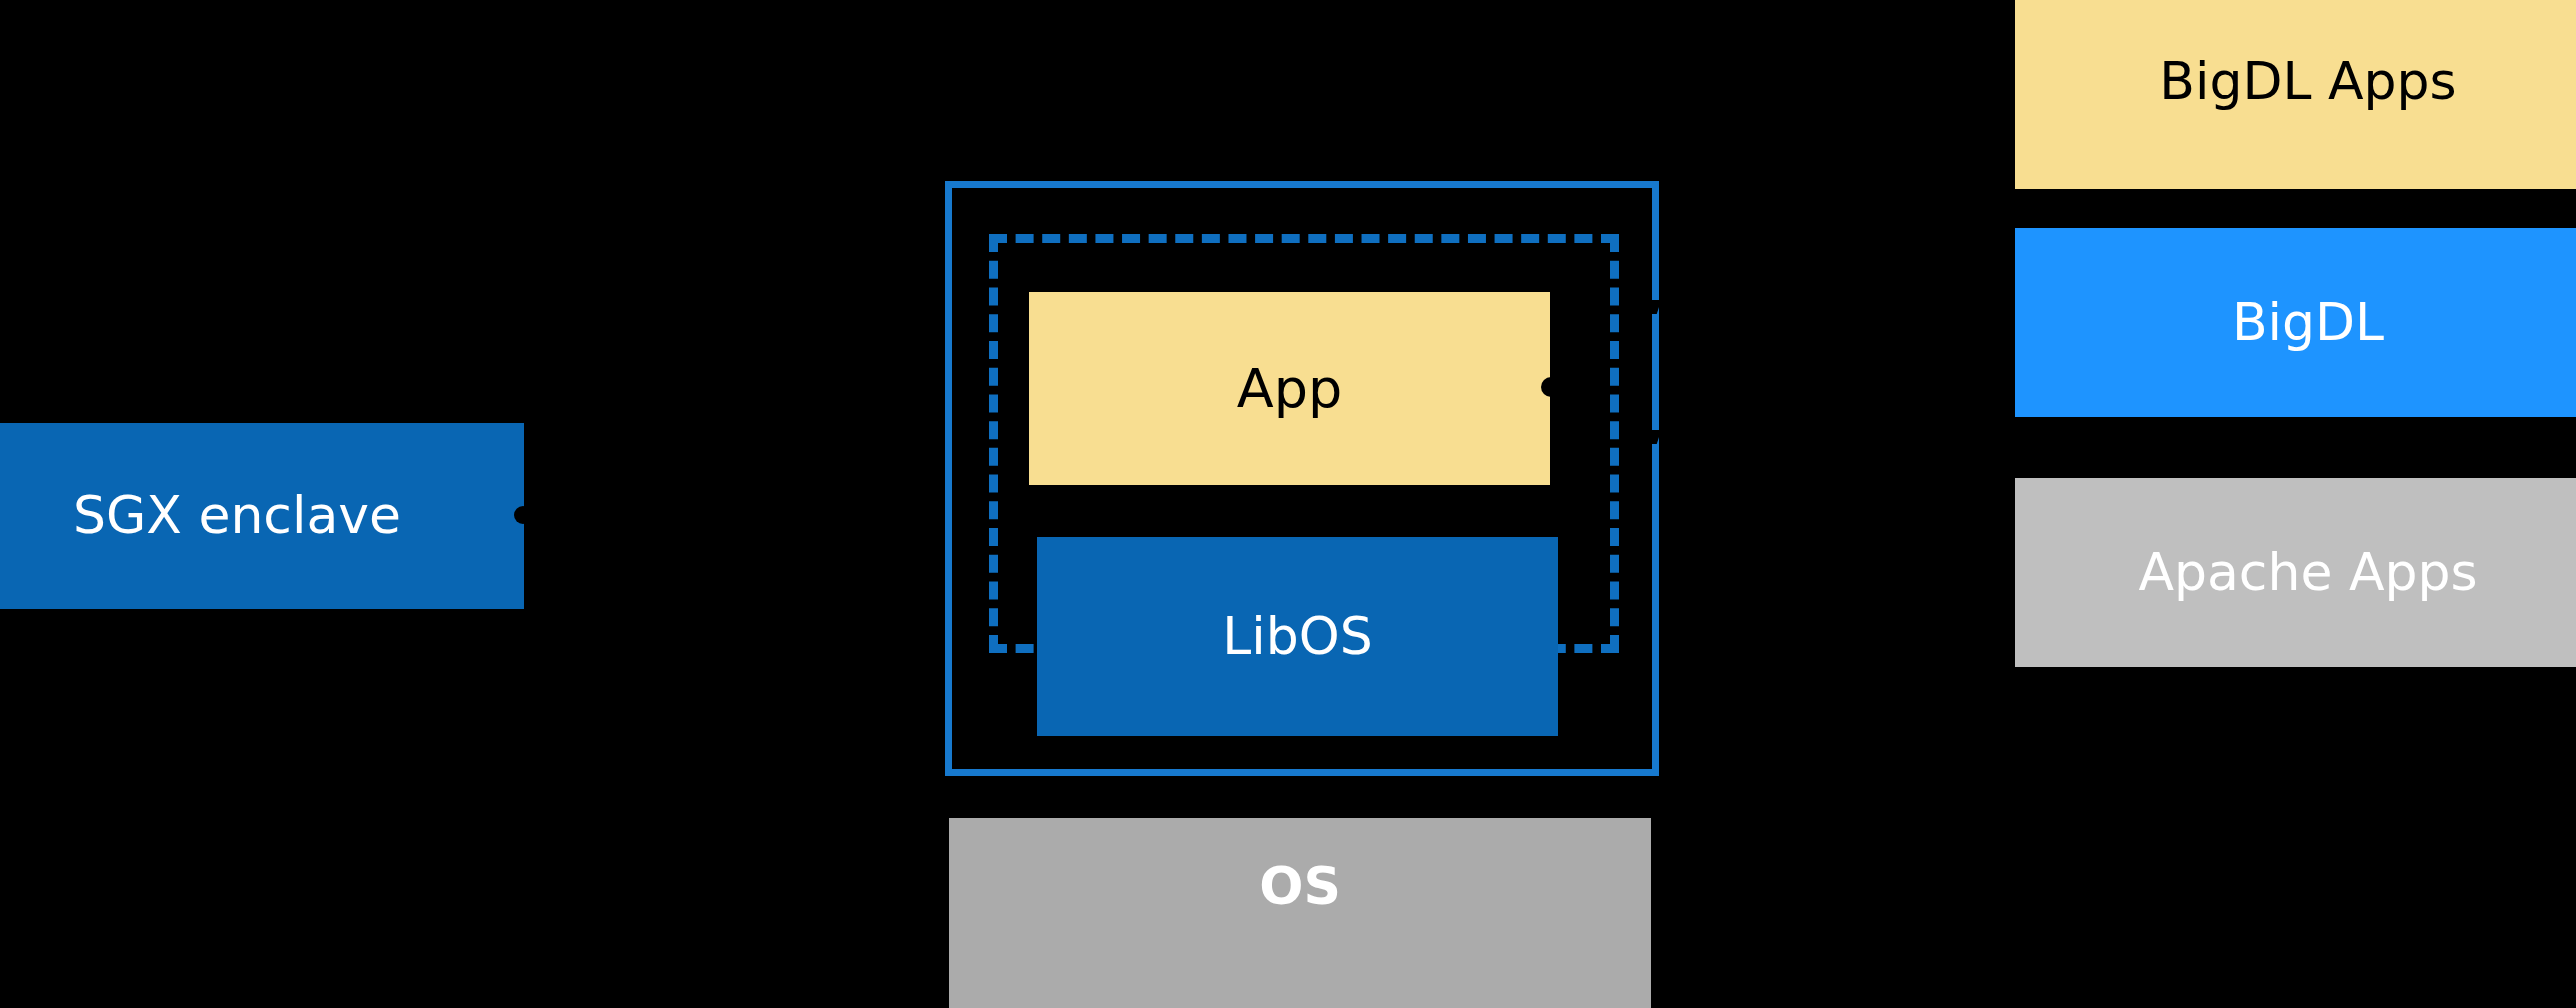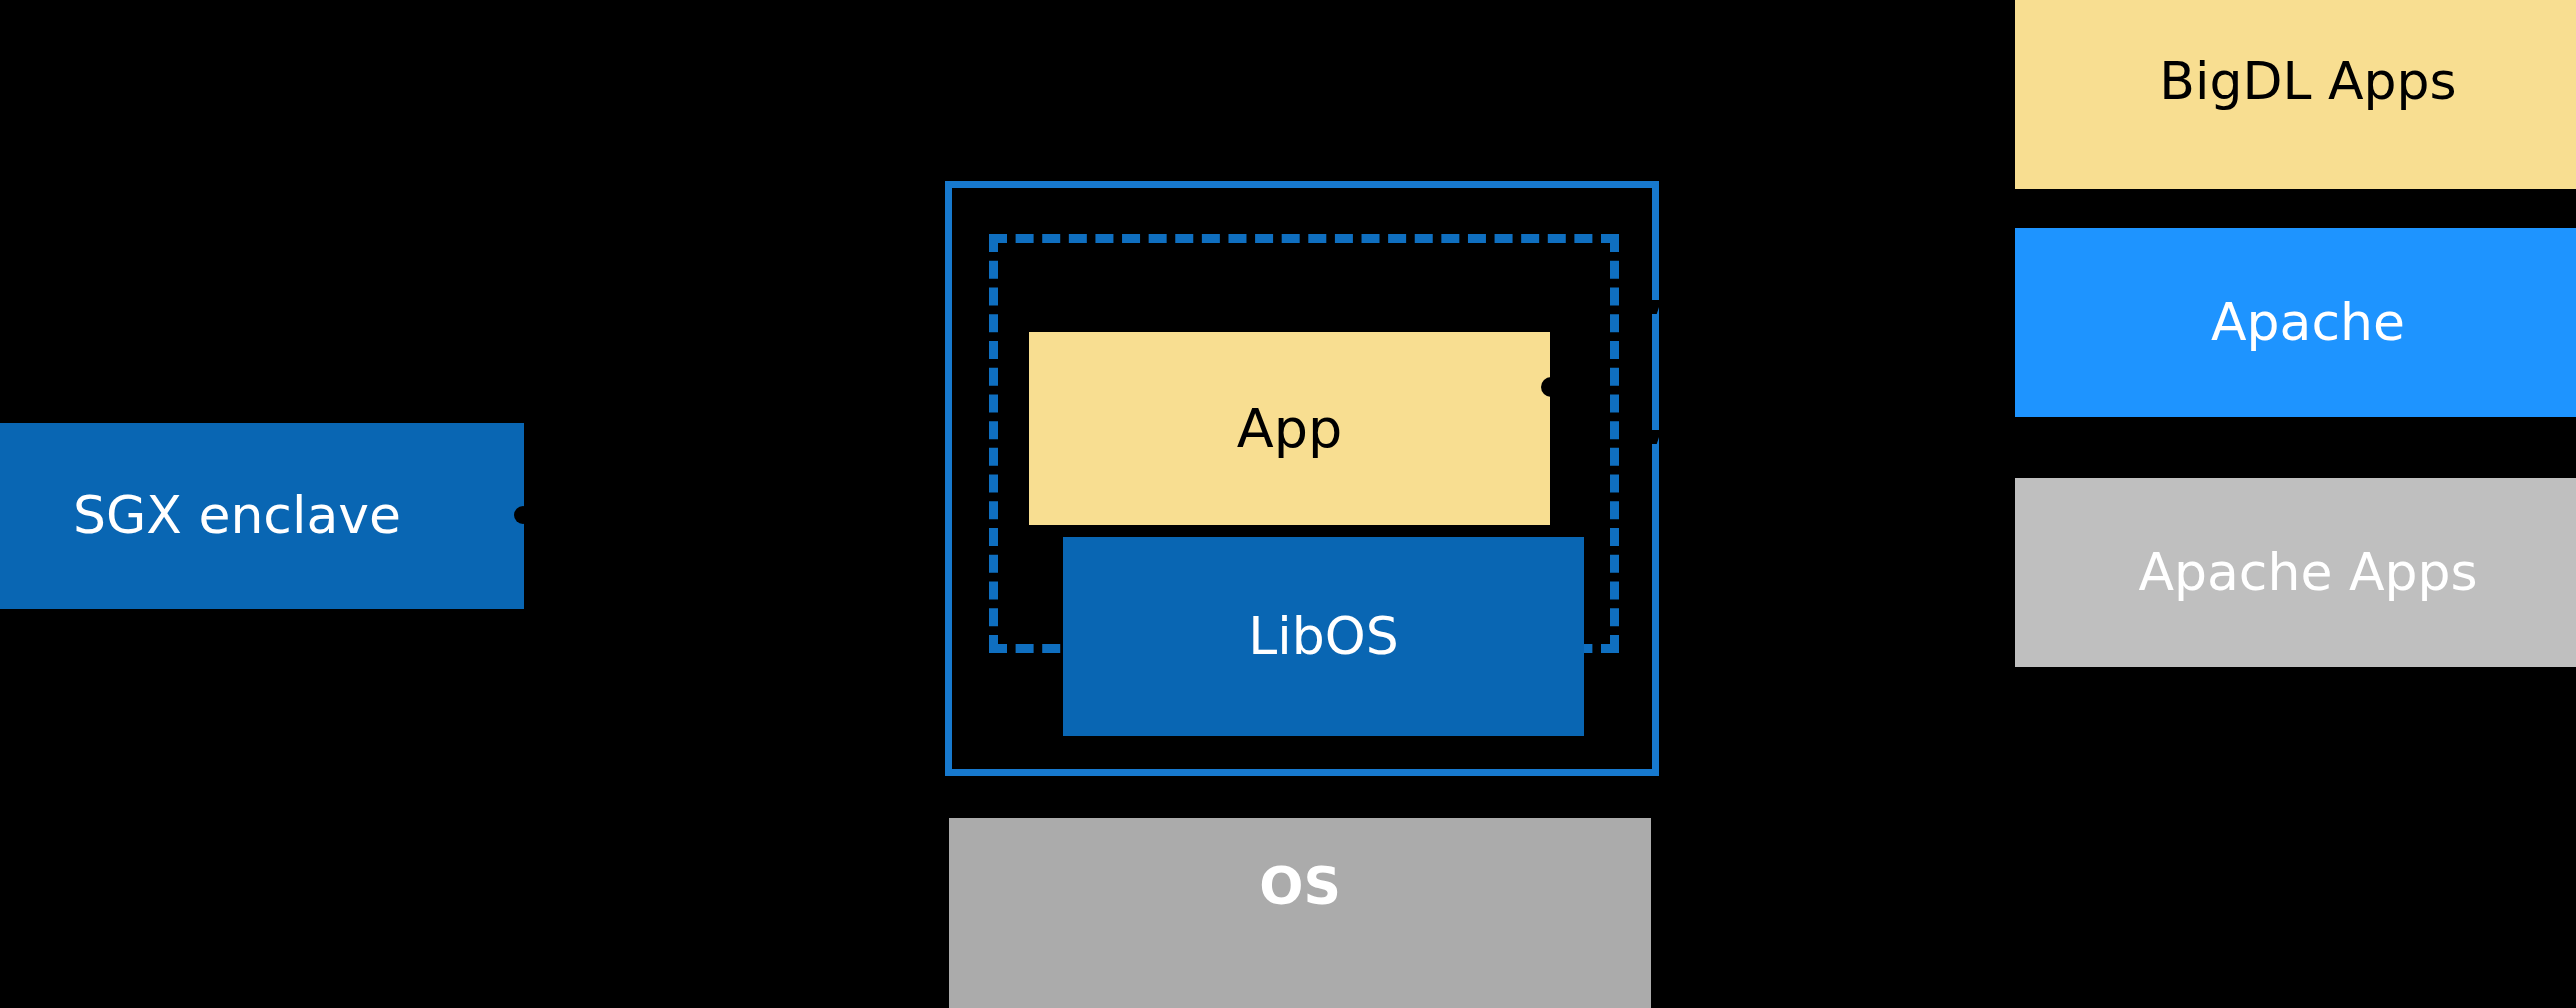--- a/index.html
+++ b/index.html
@@ -57,31 +57,29 @@
     background: transparent;
   }
   #app-box {
     left: 1029px;
     top: 292px;
     width: 521px;
     height: 193px;
     background: #F8DE91;
     color: #000000;
     font-size: 54px;
-    margin-top: 40px;
   }
   #libos-box {
     left: 1037px;
     top: 537px;
     width: 521px;
     height: 199px;
     background: #0966B3;
     color: #FFFFFF;
     font-size: 52px;
-    margin-left: 26px;
   }
   #os-box {
     left: 949px;
     top: 818px;
     width: 702px;
     height: 218px;
     background: #ABABAB;
     color: #FFFFFF;
     font-size: 52px;
     font-weight: 700;
@@ -174,21 +172,21 @@
 
   <div class="box" id="os-box">
     <span>OS</span>
   </div>
 
   <div class="box" id="user-apps-box">
     <span>BigDL Apps</span>
   </div>
 
   <div class="box" id="bigdl-box">
-    <span>Apache</span>
+    <span>BigDL</span>
   </div>
 
   <div class="box" id="apache-spark-box">
     <span>Apache Apps</span>
   </div>
 
 </div>
 
 
 </body></html>

